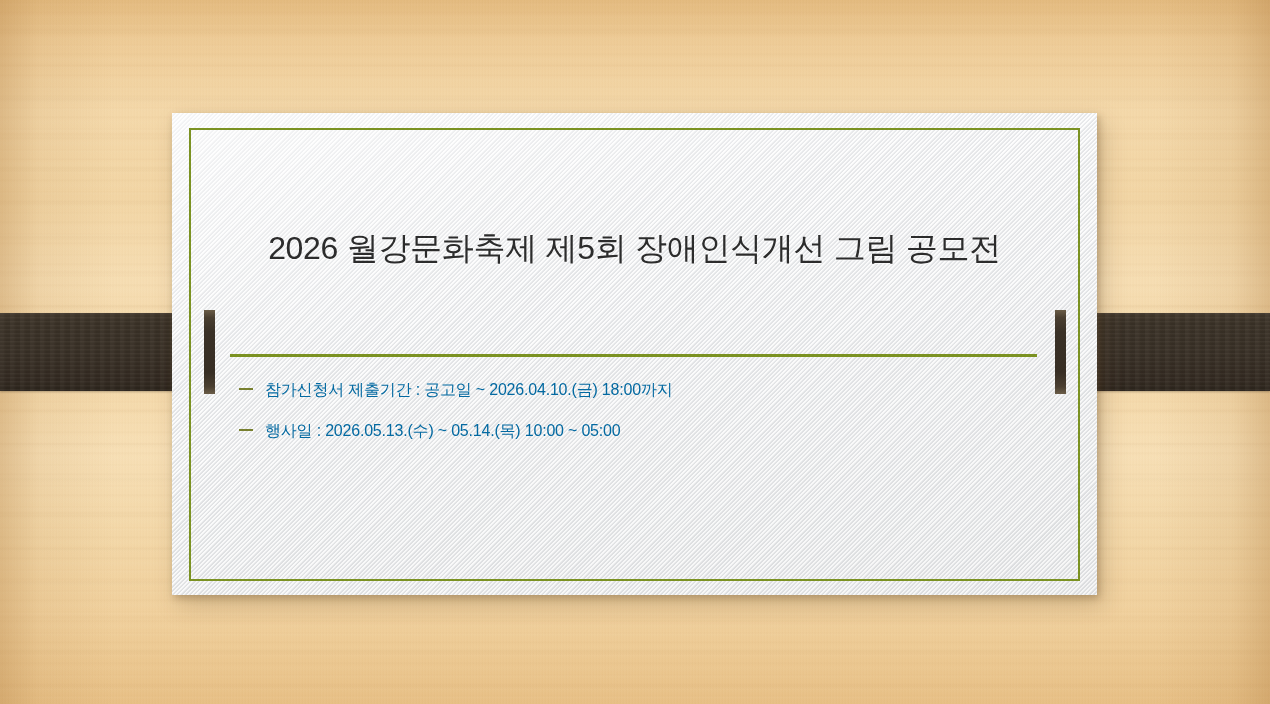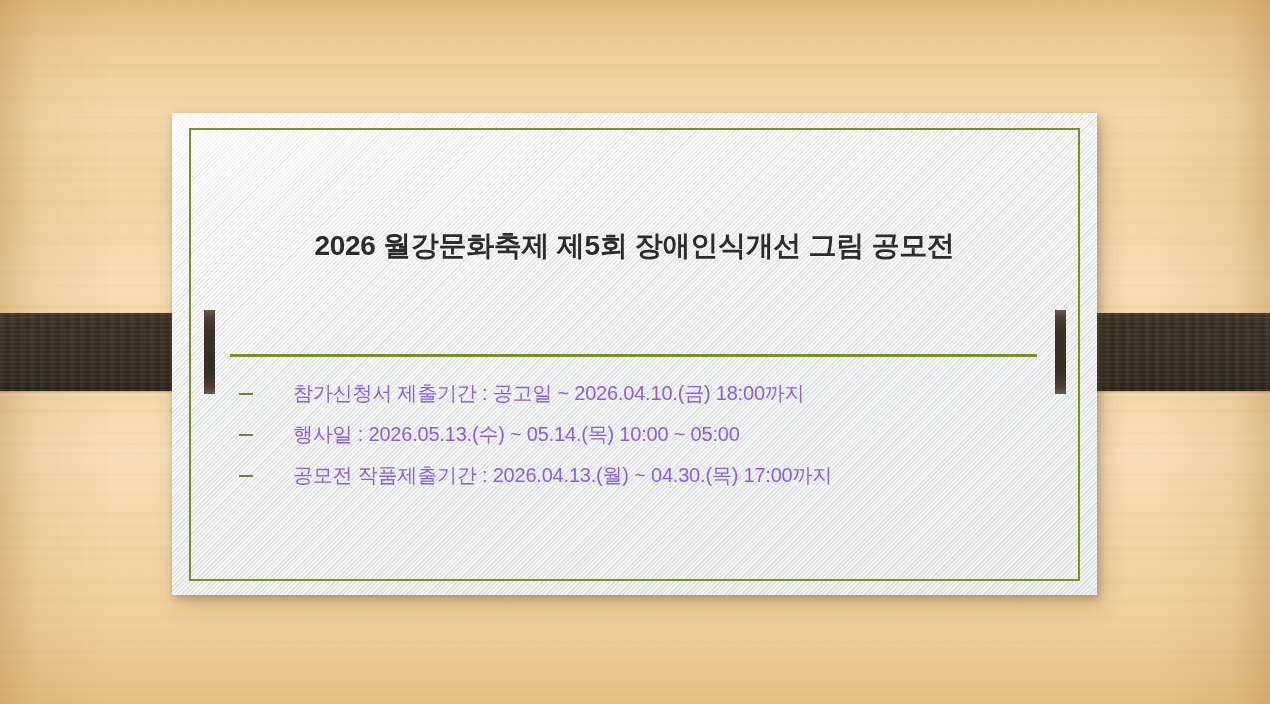--- a/index.html
+++ b/index.html
@@ -192,22 +192,22 @@
     position: absolute;
     inset: 0;
   }
 
   .slide-title {
     position: absolute;
     left: 58px;
     right: 58px;
     top: 114px;
     text-align: center;
-    font-size: 28px;
-    font-weight: bold;
+    font-size: 32px;
+    font-weight: normal;
     color: #2c2c2c;
     letter-spacing: -0.3px;
     white-space: nowrap;
     text-shadow: 0 1px 0 rgba(255,255,255,0.55);
   }
 
   .title-rule {
     position: absolute;
     left: 58px;
     top: 241px;
@@ -238,25 +238,24 @@
   .bullet-dash::before {
     content: "";
     position: absolute;
     left: 9px;
     top: -7px;
     width: 14px;
     height: 2px;
     background: #78802f;
   }
   .bullet-text {
-    font-size: 20px;
-    color: #8b5cf6;
+    font-size: 16px;
+    color: #0369a1;
     letter-spacing: -0.2px;
     white-space: nowrap;
-    padding-left: 28px;
   }
 </style>
 </head>
 <body>
 
 <div id="slide">
 
   <div class="wood-base"></div>
   <div class="wood-grain"></div>
   <div class="wood-grain2"></div>
@@ -286,24 +285,20 @@
         <div class="bullet-row">
           <span class="bullet-dash"></span>
           <span class="bullet-text">참가신청서 제출기간 : 공고일 ~ 2026.04.10.(금) 18:00까지</span>
         </div>
 
         <div class="bullet-row">
           <span class="bullet-dash"></span>
           <span class="bullet-text">행사일 : 2026.05.13.(수) ~ 05.14.(목) 10:00 ~ 05:00</span>
         </div>
 
-        <div class="bullet-row">
-          <span class="bullet-dash"></span>
-          <span class="bullet-text">공모전 작품제출기간 : 2026.04.13.(월) ~ 04.30.(목) 17:00까지</span>
-        </div>
 
       </div>
     </div>
   </div>
 
   <div class="ribbon-cap left"></div>
   <div class="ribbon-cap right"></div>
 
 </div>
 

